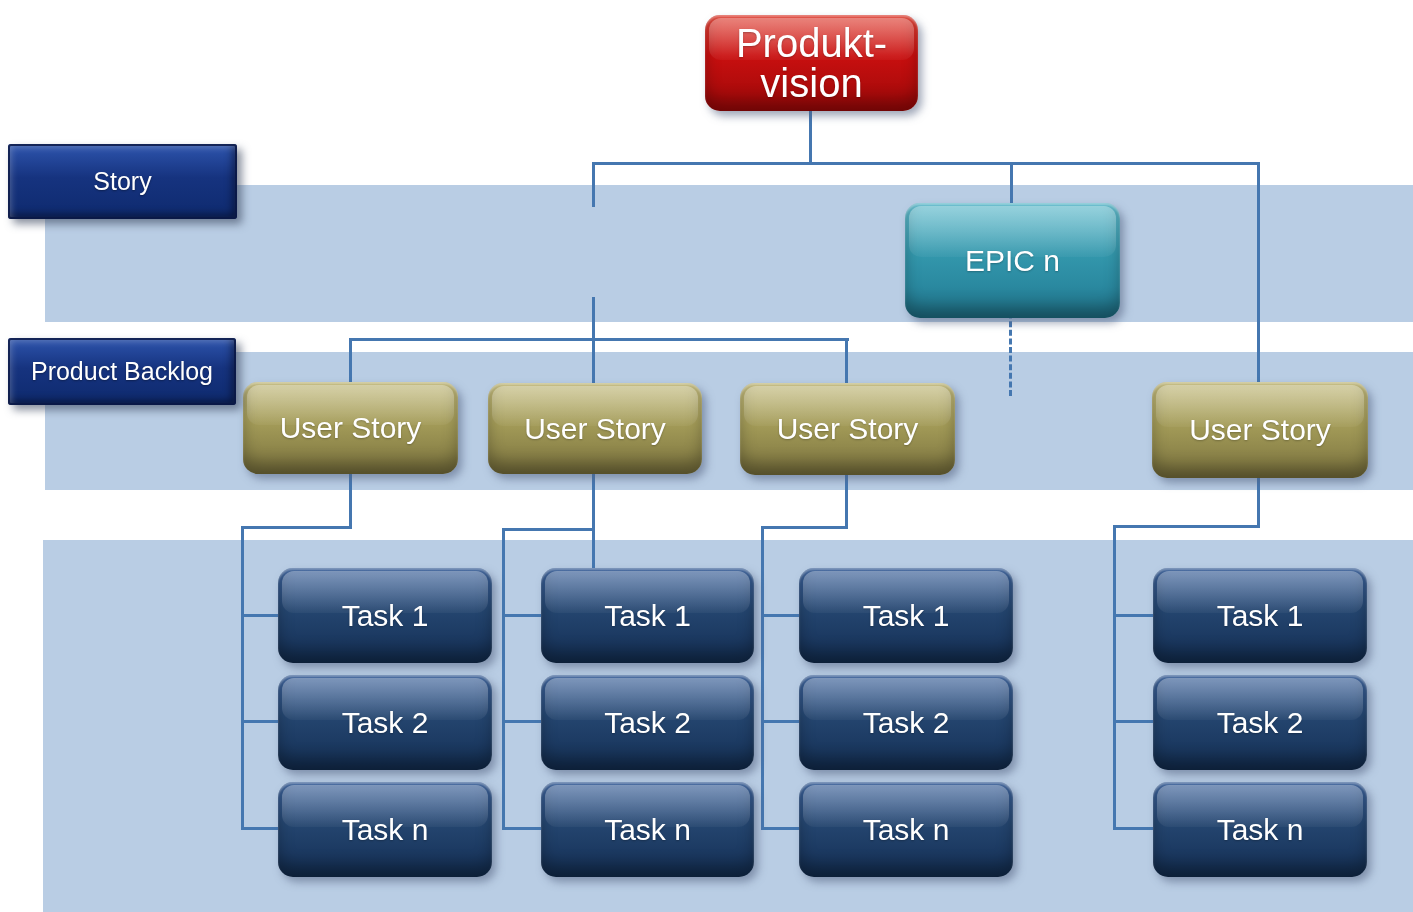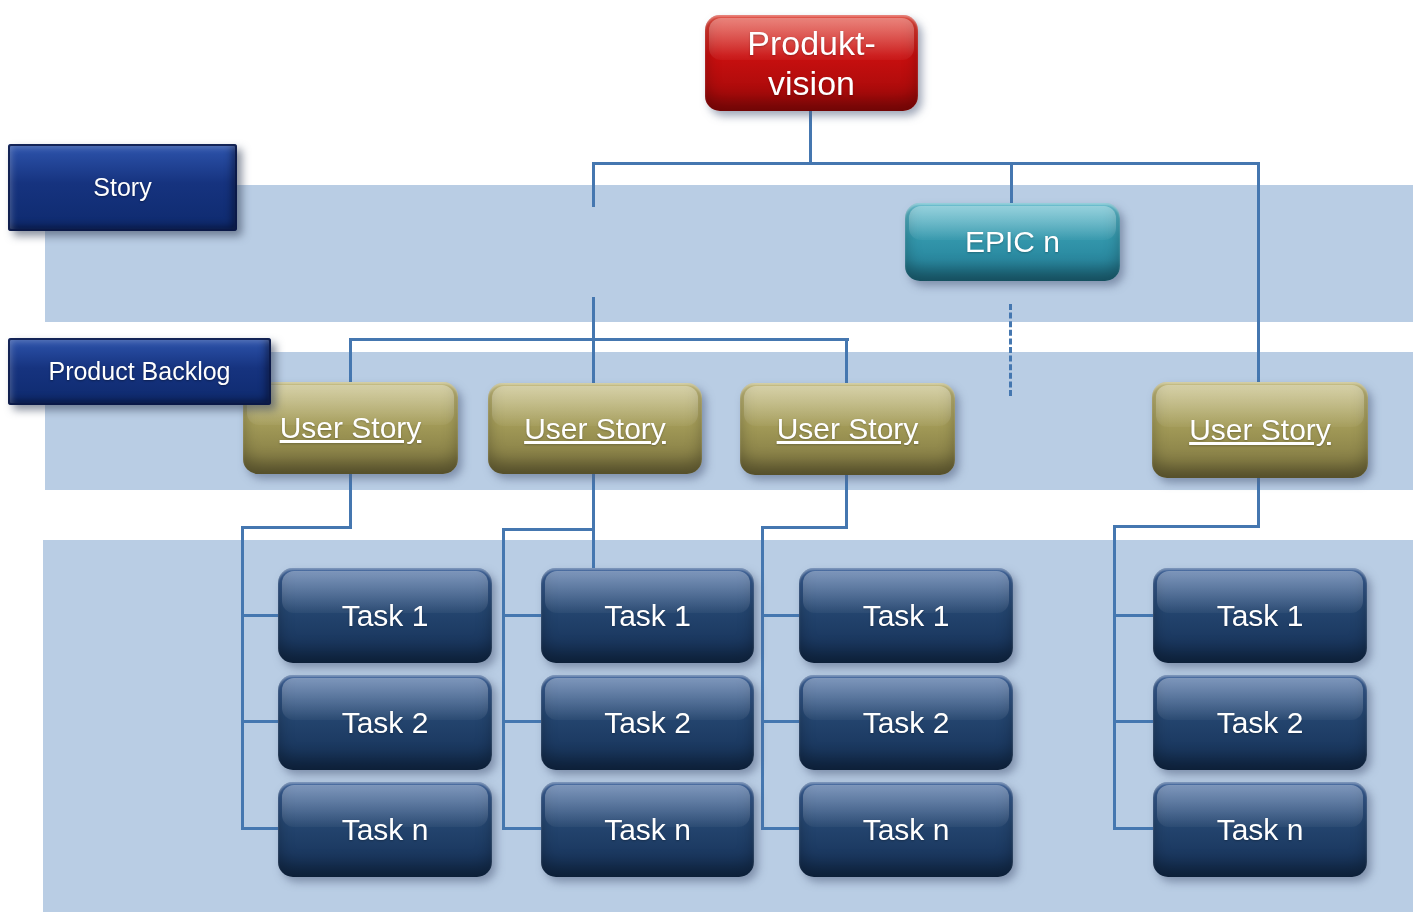--- a/index.html
+++ b/index.html
@@ -17,23 +17,23 @@
     position:absolute;z-index:2;display:flex;flex-direction:column;align-items:center;justify-content:center;
     color:var(--text);border-radius:15px;font-size:30px;text-align:center;
     box-shadow:inset 0 2px 2px rgba(255,255,255,.35), inset 0 -11px 16px rgba(0,0,0,.30), 4px 5px 9px rgba(80,95,125,.55);
     text-shadow:0 1px 2px rgba(0,0,0,.25);
   }
   .node::before{
     content:"";position:absolute;left:4px;right:4px;top:3px;height:44%;border-radius:12px;
     background:linear-gradient(180deg,rgba(255,255,255,.34),rgba(255,255,255,.04));pointer-events:none;
   }
   .node span{position:relative;z-index:1;}
-  .vision{background:linear-gradient(180deg,#e0473a 0%,var(--vision-red) 42%,#b20c0c 72%,#9c0808 100%);font-size:34px;line-height:40px;}
+  .vision{background:linear-gradient(180deg,#e0473a 0%,var(--vision-red) 42%,#b20c0c 72%,#9c0808 100%);font-size:40px;line-height:40px;}
   .epic{background:linear-gradient(180deg,#62bccd 0%,var(--epic-teal) 45%,#2a89a0 72%,#1e6e84 100%);}
-  .story{background:linear-gradient(180deg,#c2ba7c 0%,var(--story-gold) 45%,#8f874b 72%,#776f3c 100%);text-decoration:underline;}
+  .story{background:linear-gradient(180deg,#c2ba7c 0%,var(--story-gold) 45%,#8f874b 72%,#776f3c 100%);}
   .task{background:linear-gradient(180deg,#3c629b 0%,var(--task-navy) 45%,#1c3a62 72%,#122c4e 100%);}
   .sideLabel{
     position:absolute;z-index:3;display:flex;flex-direction:column;align-items:center;justify-content:center;
     color:var(--text);font-size:25px;line-height:33px;text-align:center;border-radius:3px;
     background:linear-gradient(180deg,#2e55ae 0%,var(--label-navy) 45%,#0e2a6e 100%);
     box-shadow:inset 0 0 0 2px rgba(9,24,70,.85), inset 3px 3px 7px rgba(255,255,255,.28),
                inset -4px -4px 9px rgba(0,0,15,.55), 5px 5px 9px rgba(60,72,95,.6);
     text-shadow:0 1px 2px rgba(0,0,0,.35);
   }
 </style>
@@ -83,28 +83,28 @@
   <div class="v" style="left:1113px;top:525px;width:3px;height:305px;"></div>
   <div class="h" style="left:1113px;top:614px;width:41px;height:3px;"></div>
   <div class="h" style="left:1113px;top:720px;width:41px;height:3px;"></div>
   <div class="h" style="left:1113px;top:827px;width:41px;height:3px;"></div>
 
   <div class="node vision" style="left:705px;top:15px;width:213px;height:96px;">
     <span>Produkt-</span>
     <span>vision</span>
   </div>
 
-  <div class="sideLabel" style="left:8px;top:144px;width:229px;height:87px;">
+  <div class="sideLabel" style="left:8px;top:144px;width:229px;height:75px;">
     <span>Story</span>
   </div>
-  <div class="sideLabel" style="left:8px;top:338px;width:263px;height:67px;">
+  <div class="sideLabel" style="left:8px;top:338px;width:228px;height:67px;">
     <span>Product Backlog</span>
   </div>
 
-  <div class="node epic" style="left:905px;top:203px;width:215px;height:78px;">
+  <div class="node epic" style="left:905px;top:203px;width:215px;height:115px;">
     <span>EPIC n</span>
   </div>
 
   <div class="node story" style="left:243px;top:382px;width:215px;height:92px;">
     <span>User Story</span>
   </div>
   <div class="node story" style="left:488px;top:383px;width:214px;height:91px;">
     <span>User Story</span>
   </div>
   <div class="node story" style="left:740px;top:383px;width:215px;height:92px;">

